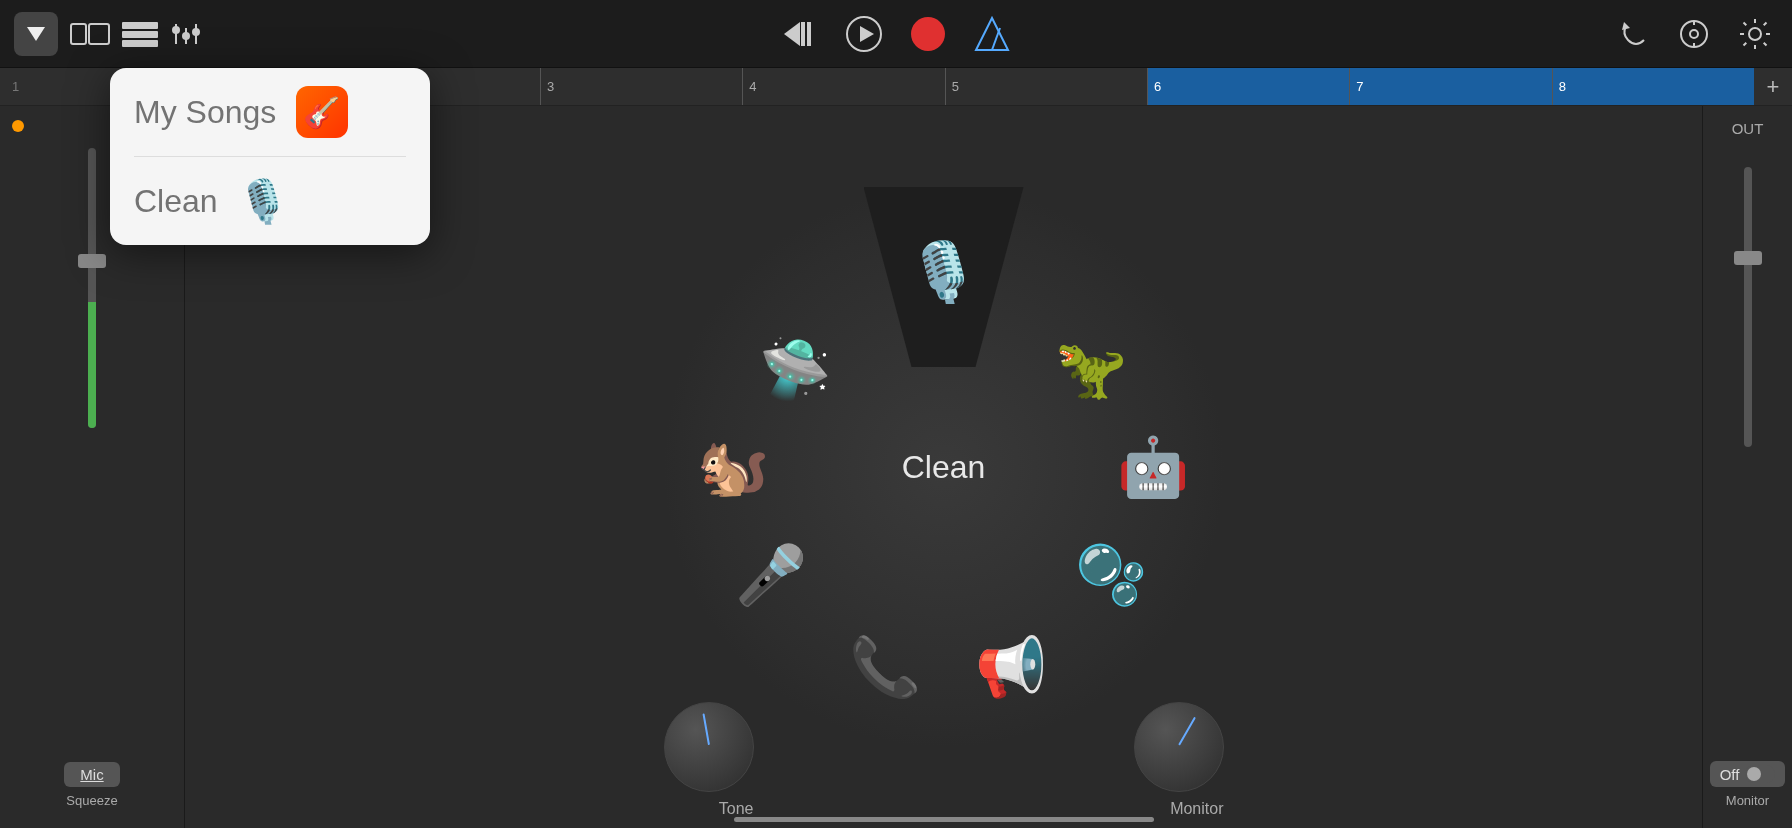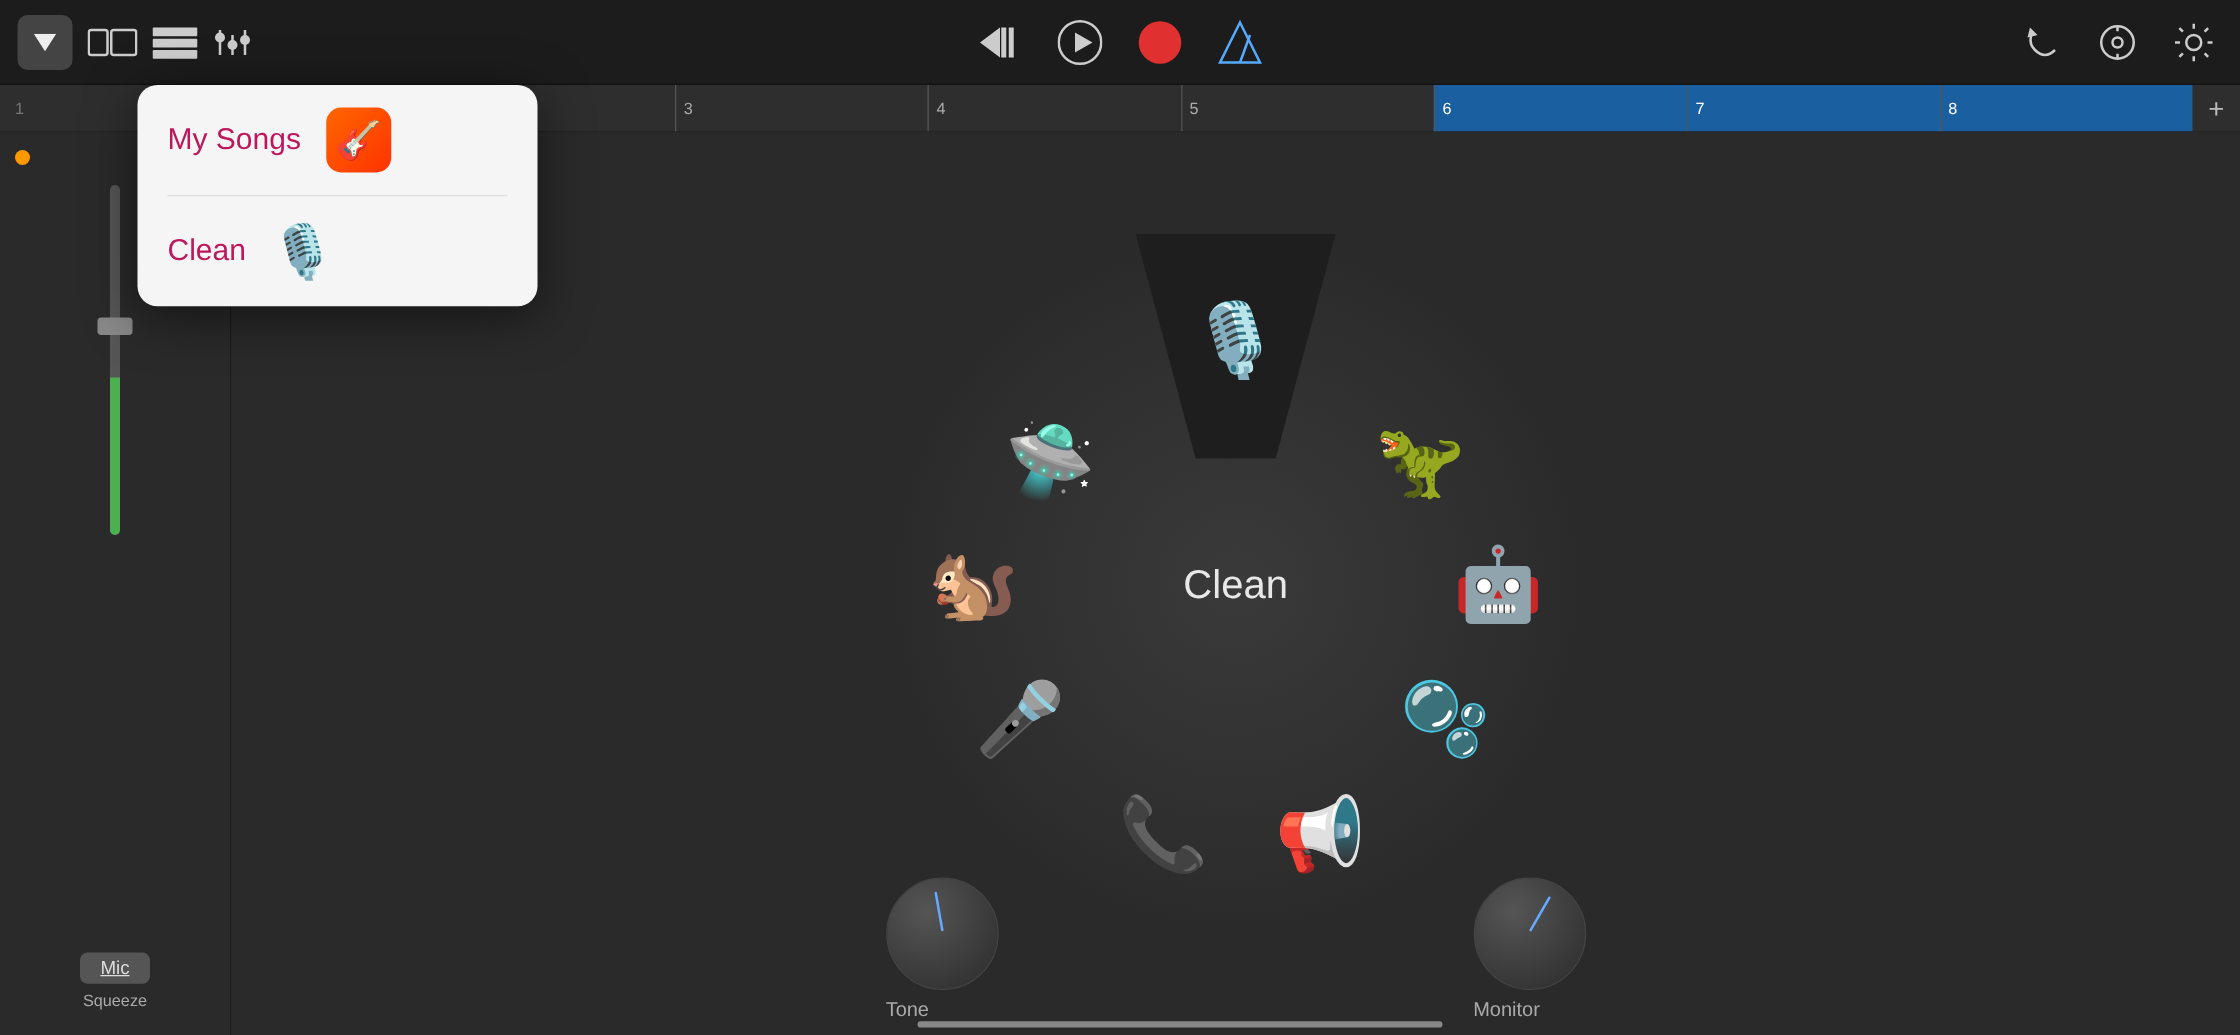--- a/index.html
+++ b/index.html
@@ -236,21 +236,21 @@
       display: flex;
       align-items: center;
       justify-content: center;
       font-size: 58px;
       cursor: pointer;
       transform: translate(-50%, -50%);
     }
     .knob-container {
       display: flex;
       flex-direction: column;
-      align-items: flex-start;
+      align-items: flex-end;
       gap: 8px;
     }
     .knob {
       width: 90px;
       height: 90px;
       border-radius: 50%;
       background: radial-gradient(circle at 35% 30%, #555, #2a2a2a);
       border: 1px solid #444;
       position: relative;
       cursor: pointer;
@@ -369,22 +369,22 @@
       padding: 18px 24px;
       cursor: pointer;
       gap: 20px;
     }
     .dropdown-divider {
       height: 1px;
       background: #ddd;
       margin: 0 24px;
     }
     .dropdown-item-label {
-      font-size: 24px;
-      color: #be185d;
+      font-size: 32px;
+      color: #737373;
       font-weight: 400;
     }
     .dropdown-item-icon {
       width: 52px;
       height: 52px;
       display: flex;
       align-items: center;
       justify-content: center;
       font-size: 42px;
     }
@@ -593,20 +593,38 @@
       </div>
       <div class="knob-container">
         <div class="knob">
           <div class="knob-line knob-line-squeeze"></div>
         </div>
         <div class="knob-label">Monitor</div>
       </div>
     </div>
   </div>
 
+  <div class="right-strip">
+    <div class="out-label">OUT</div>
+    <div class="out-slider-container">
+      <div class="out-track">
+        <div class="out-thumb"></div>
+      </div>
+    </div>
+    <div class="monitor-area">
+      <div class="monitor-toggle">
+        <span>Off</span>
+        <svg width="30" height="18" viewBox="0 0 30 18">
+          <rect width="30" height="18" rx="9" fill="#555"></rect>
+          <circle cx="9" cy="9" r="7" fill="#aaa"></circle>
+        </svg>
+      </div>
+      <div class="monitor-label">Monitor</div>
+    </div>
+  </div>
 
   <div class="scroll-bar-container">
     <div class="scroll-bar"></div>
   </div>
 
 </div>
 
 <div class="dropdown-popup">
   <div class="dropdown-item">
     <div class="dropdown-item-label">My Songs</div>

